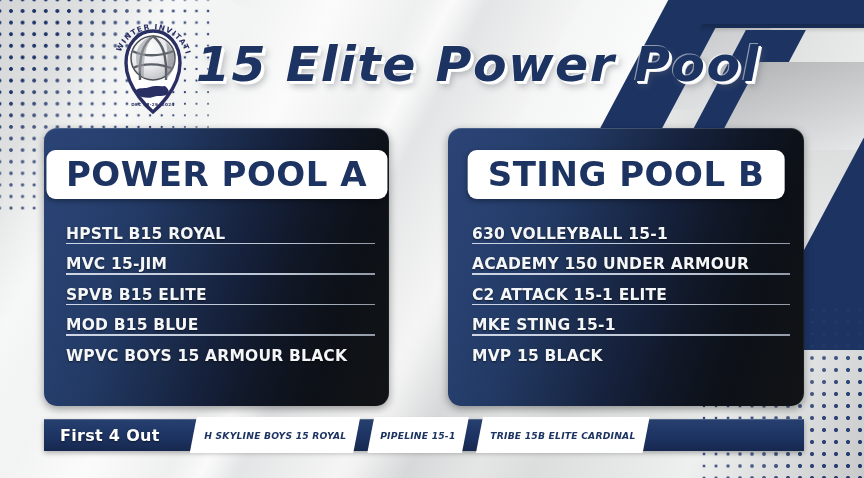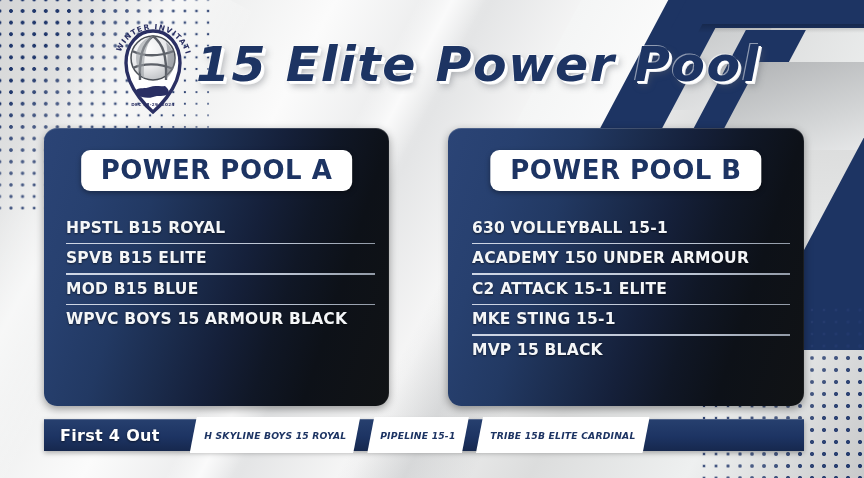--- a/index.html
+++ b/index.html
@@ -162,35 +162,35 @@
   .pool-header {
     position:absolute; top:22px; left:50%; transform:translateX(-50%);
     background:#ffffff;
     border-radius:9px;
     padding:7px 20px 8px;
     box-shadow:0 2px 5px rgba(0,0,0,.35);
     white-space:nowrap;
   }
   .pool-header-text {
     font-family:"DejaVu Sans", sans-serif;
-    font-size:26px; font-weight:bold;
+    font-size:34px; font-weight:bold;
     color:#1d3463;
     letter-spacing:.5px;
     line-height:1;
   }
 
   .team-list {
     position:absolute; left:22px; right:14px; top:84px;
   }
   #pool-b .team-list { left:24px; right:14px; }
 
   .team-row {
     position:relative;
     height:30.5px;
-    display:flex; align-items:center;
+    display:flex; align-items:flex-end;
   }
   .team-row + .team-row::before {
     content:"";
     position:absolute; left:0; right:0; top:0; height:1.5px;
     background:linear-gradient(90deg, rgba(215,222,235,.95) 0%, rgba(205,214,228,.9) 70%, rgba(190,200,215,.75) 100%);
   }
   .team-name {
     font-family:"DejaVu Sans", sans-serif;
     font-size:16px; font-weight:bold;
     color:#f4f6f8;
@@ -300,34 +300,37 @@
 
   <div class="pool" id="pool-a">
     <div class="pool-header">
       <div class="pool-header-text">POWER POOL A</div>
     </div>
     <div class="team-list">
       <div class="team-row">
           <span class="team-name">HPSTL B15 ROYAL</span>
         </div>
       <div class="team-row">
+          <span class="team-name">MVC 15-JIM</span>
+        </div>
+      <div class="team-row">
           <span class="team-name">SPVB B15 ELITE</span>
         </div>
       <div class="team-row">
           <span class="team-name">MOD B15 BLUE</span>
         </div>
       <div class="team-row">
           <span class="team-name">WPVC BOYS 15 ARMOUR BLACK</span>
         </div>
     </div>
   </div>
 
   <div class="pool" id="pool-b">
     <div class="pool-header">
-      <div class="pool-header-text">POWER POOL B</div>
+      <div class="pool-header-text">STING POOL B</div>
     </div>
     <div class="team-list">
       <div class="team-row">
           <span class="team-name">630 VOLLEYBALL 15-1</span>
         </div>
       <div class="team-row">
           <span class="team-name">ACADEMY 150 UNDER ARMOUR</span>
         </div>
       <div class="team-row">
           <span class="team-name">C2 ATTACK 15-1 ELITE</span>

